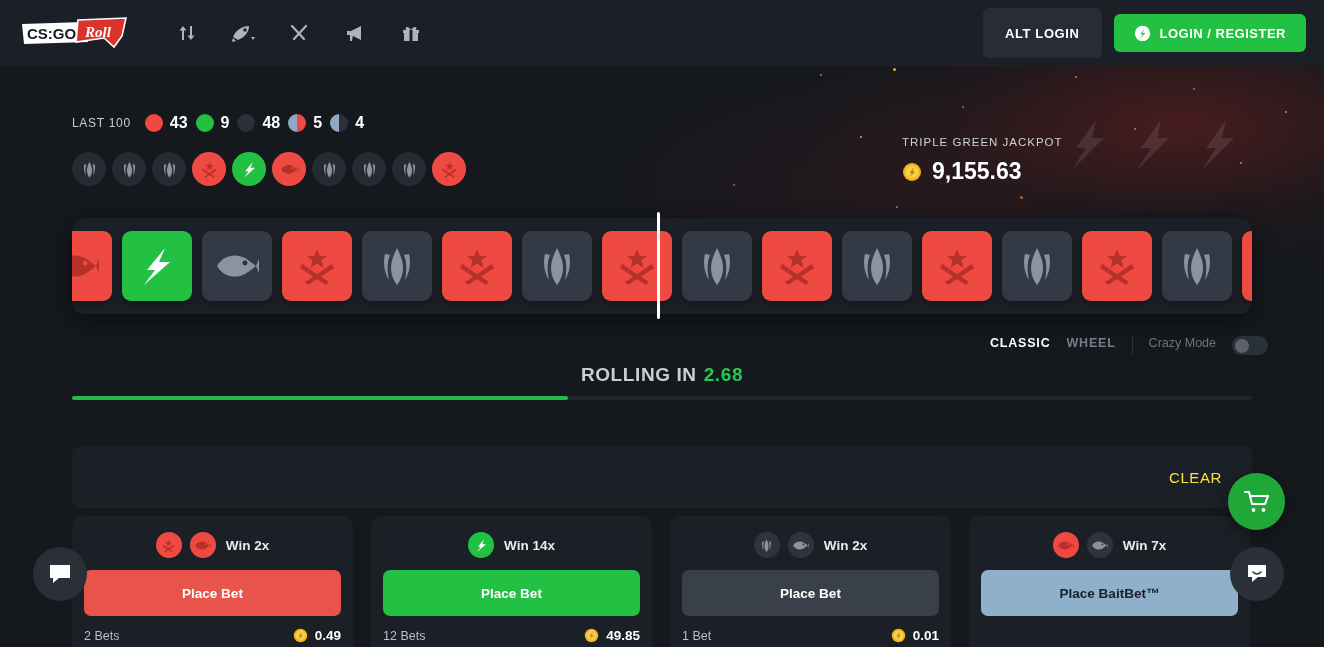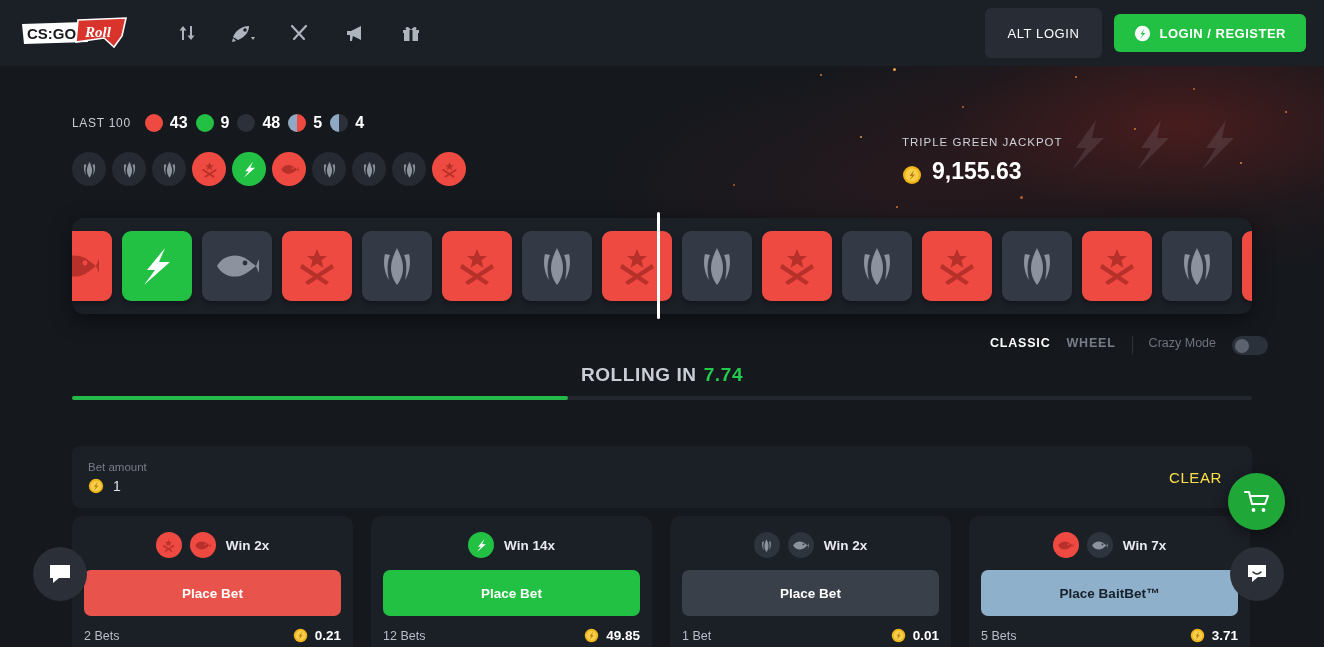--- a/index.html
+++ b/index.html
@@ -22,21 +22,21 @@
   .logo { margin-left: 18px; width: 112px; height: 34px; position: relative; }
   .logo svg { width: 112px; height: 34px; display: block; }
   .nav-icons { display: flex; align-items: center; gap: 26px; margin-left: 42px; }
   .nav-icon {
     width: 30px; height: 30px; display: flex; align-items: center; justify-content: center;
     color: #aeb4be; cursor: pointer; position: relative;
   }
   .nav-icon svg { display: block; }
   .nav-right { margin-left: auto; display: flex; align-items: center; gap: 12px; margin-right: 18px; }
   .btn-alt {
-    background: #272c35; color: #fff; font-weight: normal; font-size: 13px;
+    background: #272c35; color: #fff; font-weight: bold; font-size: 13px;
     letter-spacing: .6px; padding: 0 22px; height: 50px; border-radius: 6px;
     display: flex; align-items: center; justify-content: center; cursor: pointer;
     border: none;
   }
   .btn-login {
     background: #22c043; color: #fff; font-weight: bold; font-size: 13px;
     letter-spacing: .5px; padding: 0 20px; height: 38px; border-radius: 6px;
     display: flex; align-items: center; justify-content: center; gap: 9px; cursor: pointer;
     border: none;
   }
@@ -68,21 +68,21 @@
   }
   .hist {
     width: 34px; height: 34px; border-radius: 50%;
     display: flex; align-items: center; justify-content: center;
   }
   .hist svg { width: 19px; height: 19px; display: block; }
 
   
   .jackpot { position: absolute; top: 122px; left: 902px; z-index: 10; }
   .jackpot-label { font-size: 11.5px; color: #cdd2da; letter-spacing: 1px; font-weight: 500; margin-top: 14px; }
-  .jackpot-amt { display: flex; align-items: flex-end; gap: 10px; margin-top: 10px; }
+  .jackpot-amt { display: flex; align-items: center; gap: 10px; margin-top: 10px; }
   .jackpot-amt .coin-w { width: 20px; height: 20px; }
   .jackpot-num { font-size: 23px; font-weight: bold; color: #fff; }
   .ghost-r { position: absolute; top: 118px; opacity: .12; }
   .ghost-r svg { width: 46px; height: 54px; display: block; }
 
   
   .reel-wrap {
     position: absolute; top: 218px; left: 72px; width: 1180px; height: 96px;
     border-radius: 12px; overflow: hidden; z-index: 10;
     background: #1b1f26;
@@ -517,40 +517,27 @@
     <span class="mode-tab active">CLASSIC</span>
     <span class="mode-tab inactive">WHEEL</span>
     <span class="mode-sep"></span>
     <span class="crazy-label">Crazy Mode</span>
     <span class="toggle">
         <span class="knob"></span>
       </span>
   </div>
 
   <div class="rolling">
-    <span class="lbl">ROLLING IN</span><span class="tmr">7.74</span>
+    <span class="lbl">ROLLING IN</span><span class="tmr">2.68</span>
   </div>
   <div class="progress-track">
     <div class="progress-fill" id="progFill" style="width: 42%;"></div>
   </div>
 
   <div class="betbar">
-    <div class="bet-amount">
-      <div class="bet-amount-label">Bet amount</div>
-      <div class="bet-amount-val">
-        <span class="coin-w">
-          <svg viewBox="0 0 20 20">
-              <circle cx="10" cy="10" r="9" fill="#f0b518"></circle>
-              <circle cx="10" cy="10" r="6.6" fill="#f7cd4a"></circle>
-              <path d="M12 5 L7.6 11 L10 11 L7.5 15.5 L13 9.6 L10.4 9.6 Z" fill="#b87c0b"></path>
-            </svg>
-        </span>
-        <input class="bet-amount-input" value="1" style="">
-      </div>
-    </div>
     <div class="bet-btns">
       <button class="clear-btn">CLEAR</button>
     </div>
   </div>
 
   <div class="cards" id="cardList">
       <div class="card">
         <div class="card-head">
           <div class="card-icons">
             <span class="cicon" style="background:#ef4a42">
@@ -572,21 +559,21 @@
         </div>
         <button class="place-btn" style="background:#e8544b">Place Bet</button>
         <div class="card-foot">
           <span class="card-bets">2 Bets</span>
           <span class="card-total">
             <span class="coin-w"><svg viewBox="0 0 20 20">
                 <circle cx="10" cy="10" r="9" fill="#f0b518"></circle>
                 <circle cx="10" cy="10" r="6.6" fill="#f7cd4a"></circle>
                 <path d="M12 5 L7.6 11 L10 11 L7.5 15.5 L13 9.6 L10.4 9.6 Z" fill="#b87c0b"></path>
               </svg></span>
-            <span>0.21</span>
+            <span>0.49</span>
           </span>
         </div>
       </div>
       <div class="card">
         <div class="card-head">
           <div class="card-icons">
             <span class="cicon" style="background:#22c043">
               <svg viewBox="0 0 44 44">
                 <path d="M30 4 L12 26 L20 26 L9 41 L35 18 L24 18 Z" fill="#ffffff"></path>
               </svg>
@@ -654,31 +641,20 @@
               <svg viewBox="0 0 46 34">
                 <path d="M3 17 C9 6 22 4 31 9 C36 12 39 15 42 17 C39 19 36 22 31 25 C22 30 9 28 3 17 Z" fill="#8c939e"></path>
                 <path d="M42 17 L45 10 L45 24 Z" fill="#8c939e"></path>
                 <circle cx="31" cy="14" r="2.4" fill="#2b303a"></circle>
               </svg>
             </span>
           </div>
           <div class="card-win">Win 7x</div>
         </div>
         <button class="place-btn" style="background:#8fb0cb;color:#16202b">Place BaitBet™</button>
-        <div class="card-foot">
-          <span class="card-bets">5 Bets</span>
-          <span class="card-total">
-            <span class="coin-w"><svg viewBox="0 0 20 20">
-                <circle cx="10" cy="10" r="9" fill="#f0b518"></circle>
-                <circle cx="10" cy="10" r="6.6" fill="#f7cd4a"></circle>
-                <path d="M12 5 L7.6 11 L10 11 L7.5 15.5 L13 9.6 L10.4 9.6 Z" fill="#b87c0b"></path>
-              </svg></span>
-            <span>3.71</span>
-          </span>
-        </div>
       </div>
     </div>
 
   <div class="fab fab-chat-left">
     <svg width="26" height="26" viewBox="0 0 26 26">
         <path d="M3 4 H23 V17 H12 L6 22 V17 H3 Z" fill="#ffffff"></path>
       </svg>
   </div>
   <div class="fab fab-cart">
     <svg width="28" height="28" viewBox="0 0 28 28" fill="none" stroke="#ffffff" stroke-width="2.1" stroke-linecap="round" stroke-linejoin="round">

